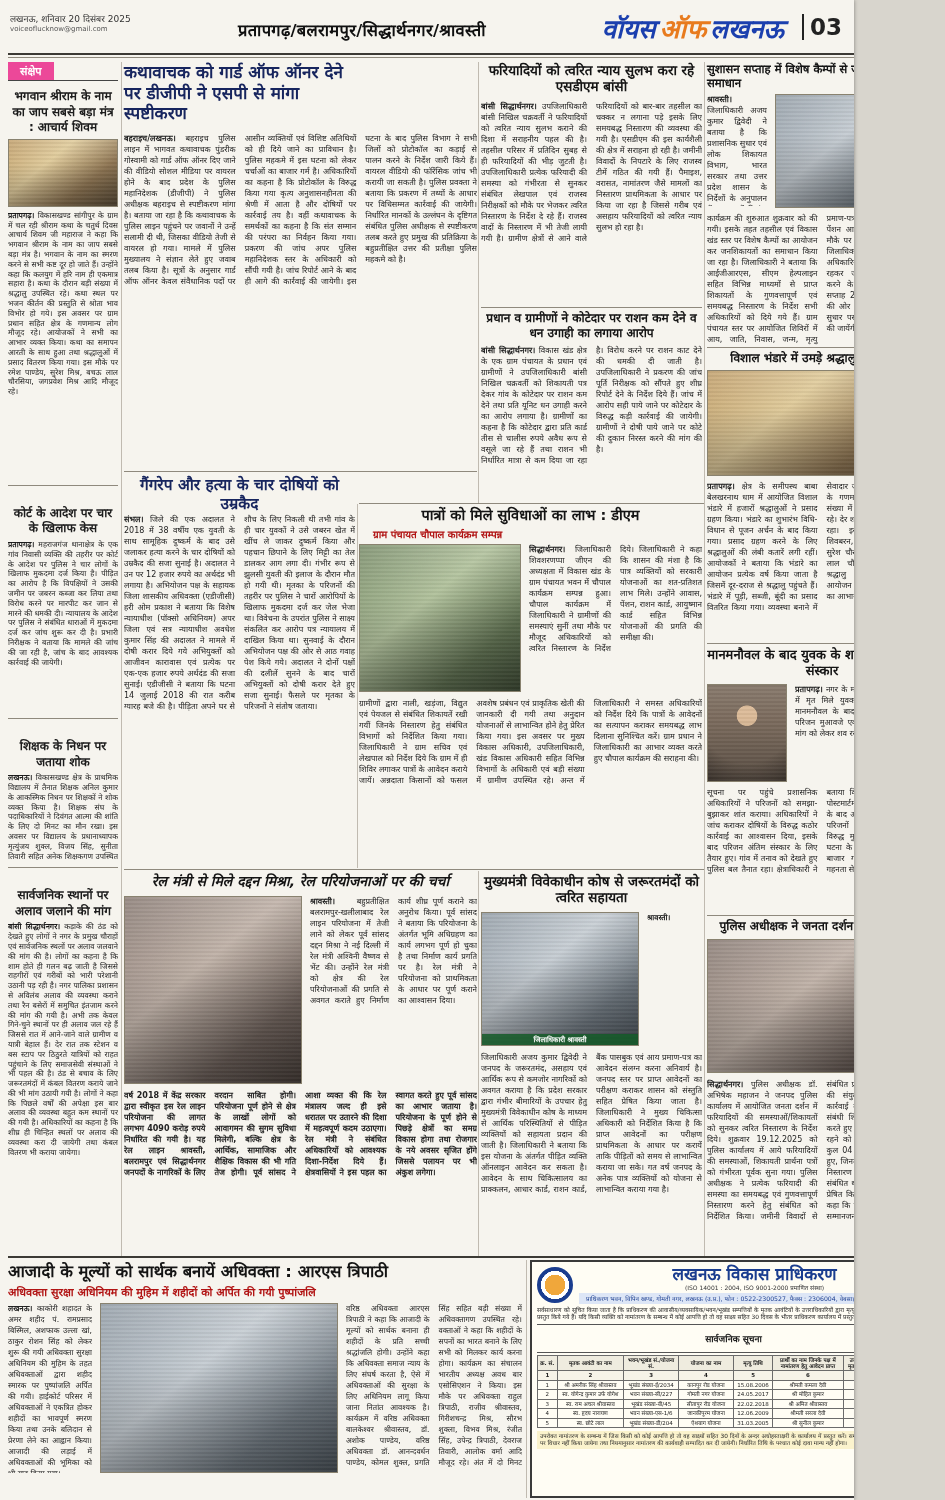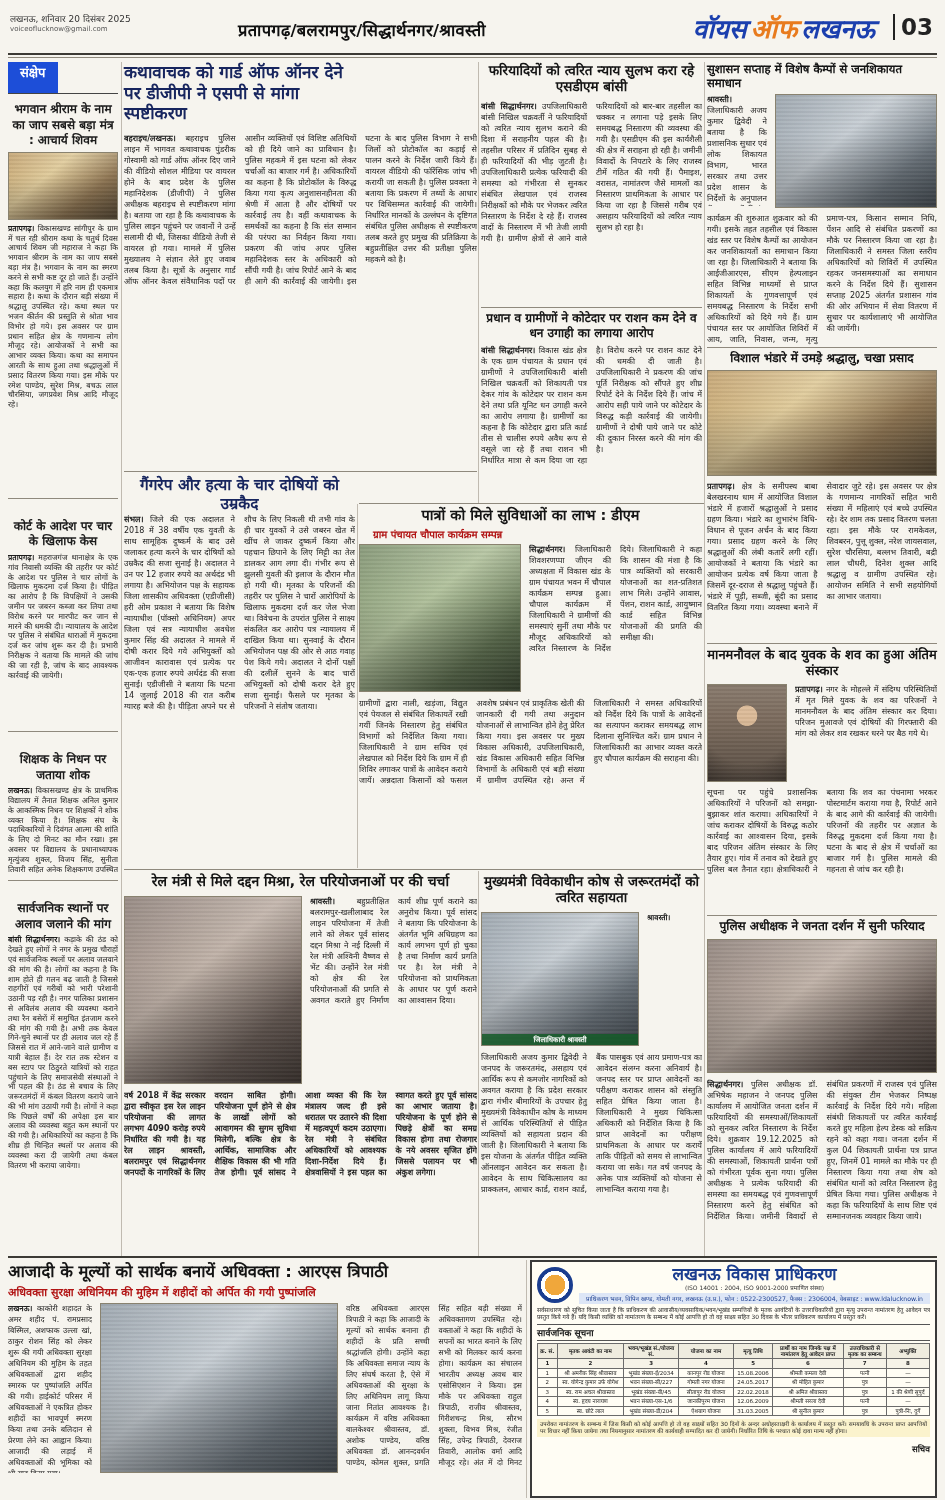--- a/index.html
+++ b/index.html
@@ -1,16 +1,16 @@
 <!DOCTYPE html>
 <html><head>
 <meta charset="utf-8">
 <style>
   html,body{margin:0;padding:0;background:#d8d5cd;}
-  .page{position:relative;width:945px;height:1500px;background:#f6f4ee;
+  .page{position:relative;width:854px;height:1500px;background:#f6f4ee;
         font-family:"DejaVu Sans",sans-serif;color:#1c1c1c;overflow:hidden;
         box-shadow:0 0 4px rgba(0,0,0,.4);}
   .abs{position:absolute;}
   
   .dl-small{font-size:9px;color:#333;}
   .email{font-size:7px;color:#555;}
   .regions{font-size:16.5px;font-weight:bold;color:#101010;letter-spacing:.3px;}
   .masthead{font-size:26px;font-weight:bold;font-style:italic;white-space:nowrap;}
   .mast-blue{color:#1b3fae;}
   .mast-orange{color:#e87b1e;padding:0 4px;}
@@ -40,36 +40,36 @@
   .ph-warm{background:linear-gradient(140deg,#c3a26f 0%,#e0cb9b 35%,#8d7452 70%,#5c4e39 100%);}
   .ph-cool{background:linear-gradient(140deg,#98a2ab 0%,#c6cdd3 40%,#6e777f 75%,#4b535a 100%);}
   .ph-green{background:linear-gradient(140deg,#7f9270 0%,#b2c29d 40%,#5e6f50 75%,#404d37 100%);}
   .ph-indoor{background:linear-gradient(140deg,#8f817a 0%,#c0b2a8 40%,#685c56 75%,#473e39 100%);}
   .ph-portrait{background:radial-gradient(circle at 50% 32%,#dcbb98 13%,#7c6c5e 14% 62%,#4b4139 100%);}
   .photo-label{position:absolute;left:0;right:0;bottom:0;background:rgba(20,90,40,.85);
      color:#fff;font-size:7px;font-weight:bold;text-align:center;padding:1px 0;z-index:2;}
   .row{display:flex;gap:8px;}
   
   .briefs{font-size:8px;}
-  .brief-tab{display:inline-block;background:#1d4ed8;color:#fff;font-size:13px;
-     font-weight:bold;padding:1px 12px 12px;}
+  .brief-tab{display:inline-block;background:#ec4899;color:#fff;font-size:11px;
+     font-weight:bold;padding:1px 12px 2px;}
   .brief-hl{font-size:12px;font-weight:bold;line-height:1.3;margin:8px 0 3px;text-align:center;}
   .brief-body{font-size:7.6px;line-height:9.8px;text-align:justify;overflow:hidden;margin:0;}
   .brief-sep{border-top:1px solid #8f897d;margin-top:6px;padding-top:12px;}
   
   .lda{border:2px solid #3a3a3a;background:#fffdf4;box-sizing:border-box;padding:4px 5px;}
   .lda-head{display:flex;align-items:center;gap:6px;}
   .lda-logo{width:32px;height:32px;border-radius:50%;border:2px solid #1a3d8f;
      background:radial-gradient(circle at 50% 50%,#f0a73b 0 45%,#fff 46% 62%,#1a3d8f 63% 100%);flex:0 0 auto;}
   .lda-title{font-size:17px;font-weight:bold;color:#1a3d8f;text-align:center;line-height:1.05;}
   .lda-iso{font-size:6px;color:#333;text-align:center;}
   .lda-addr{font-size:6.2px;color:#1a3d8f;background:#dde6f6;text-align:center;padding:1px 2px;margin-top:1px;}
   .lda-intro{font-size:5.9px;line-height:7.4px;text-align:justify;margin:3px 0 2px;color:#222;}
-  .lda-notice{font-size:9px;font-weight:bold;border-top:1px solid #555;
-     border-bottom:1px solid #555;padding:1px 0;margin:2px 0;}
+  .lda-notice{font-size:9px;font-weight:bold;text-align:center;border-top:1px solid #555;
+     border-bottom:1px solid #555;padding:7px 0;margin:2px 0;}
   table.lda-table{border-collapse:collapse;width:100%;table-layout:fixed;}
   .lda-table th,.lda-table td{border:1px solid #6b6b6b;font-size:5.5px;line-height:6.4px;
      padding:1px 1.5px;text-align:center;vertical-align:middle;font-weight:normal;word-wrap:break-word;}
   .lda-table thead th{background:#efecdf;font-weight:bold;}
   .lda-table .numrow td{background:#f6f3e8;font-weight:bold;}
   .lda-note{font-size:5.8px;line-height:7.2px;text-align:justify;background:#fbf3cd;
      padding:2px 3px;margin-top:3px;}
   .lda-sign{font-size:8.5px;font-weight:bold;text-align:right;margin-top:2px;}
 </style>
 </head>
@@ -192,21 +192,21 @@
     <div class="row" style="margin-top:5px;">
       <div class="photo ph-portrait" style="width:78px;height:96px;flex:0 0 auto;"></div>
       <div class="body" style="flex:1;height:96px;">
         <b class="dl">प्रतापगढ़।</b> <span>नगर के मोहल्ले में संदिग्ध परिस्थितियों में मृत मिले युवक के शव का परिजनों ने मानमनौवल के बाद अंतिम संस्कार कर दिया। परिजन मुआवजे एवं दोषियों की गिरफ्तारी की मांग को लेकर शव रखकर धरने पर बैठ गये थे।</span>
       </div>
     </div>
     <div class="body cols-2" style="height:118px;margin-top:5px;">सूचना पर पहुंचे प्रशासनिक अधिकारियों ने परिजनों को समझा-बुझाकर शांत कराया। अधिकारियों ने जांच कराकर दोषियों के विरुद्ध कठोर कार्रवाई का आश्वासन दिया, इसके बाद परिजन अंतिम संस्कार के लिए तैयार हुए। गांव में तनाव को देखते हुए पुलिस बल तैनात रहा। क्षेत्राधिकारी ने बताया कि शव का पंचनामा भरकर पोस्टमार्टम कराया गया है, रिपोर्ट आने के बाद आगे की कार्रवाई की जायेगी। परिजनों की तहरीर पर अज्ञात के विरुद्ध मुकदमा दर्ज किया गया है। घटना के बाद से क्षेत्र में चर्चाओं का बाजार गर्म है। पुलिस मामले की गहनता से जांच कर रही है।</div>
   </section>
 
   <section class="abs" style="left:124px;top:873px;width:353px;height:382px;">
-    <h2 class="hl hl-center" style="font-size:14px;">रेल मंत्री से मिले दद्दन मिश्रा, रेल परियोजनाओं पर की चर्चा</h2>
+    <h2 class="hl hl-center" style="font-size:14px;font-style:italic;">रेल मंत्री से मिले दद्दन मिश्रा, रेल परियोजनाओं पर की चर्चा</h2>
     <div class="row" style="margin-top:6px;">
       <div class="photo ph-indoor" style="width:176px;height:186px;flex:0 0 auto;"></div>
       <div class="body cols-2" style="flex:1;height:186px;">
         <b class="dl">श्रावस्ती।</b> <span>बहुप्रतीक्षित बलरामपुर-खलीलाबाद रेल लाइन परियोजना में तेजी लाने को लेकर पूर्व सांसद दद्दन मिश्रा ने नई दिल्ली में रेल मंत्री अश्विनी वैष्णव से भेंट की। उन्होंने रेल मंत्री को क्षेत्र की रेल परियोजनाओं की प्रगति से अवगत कराते हुए निर्माण कार्य शीघ्र पूर्ण कराने का अनुरोध किया। पूर्व सांसद ने बताया कि परियोजना के अंतर्गत भूमि अधिग्रहण का कार्य लगभग पूर्ण हो चुका है तथा निर्माण कार्य प्रगति पर है। रेल मंत्री ने परियोजना को प्राथमिकता के आधार पर पूर्ण कराने का आश्वासन दिया।</span>
       </div>
     </div>
     <div class="body cols-4" style="height:160px;margin-top:6px;">वर्ष 2018 में केंद्र सरकार द्वारा स्वीकृत इस रेल लाइन परियोजना की लागत लगभग 4090 करोड़ रुपये निर्धारित की गयी है। यह रेल लाइन श्रावस्ती, बलरामपुर एवं सिद्धार्थनगर जनपदों के नागरिकों के लिए वरदान साबित होगी। परियोजना पूर्ण होने से क्षेत्र के लाखों लोगों को आवागमन की सुगम सुविधा मिलेगी, बल्कि क्षेत्र के आर्थिक, सामाजिक और शैक्षिक विकास की भी गति तेज होगी। पूर्व सांसद ने आशा व्यक्त की कि रेल मंत्रालय जल्द ही इसे धरातल पर उतारने की दिशा में महत्वपूर्ण कदम उठाएगा। रेल मंत्री ने संबंधित अधिकारियों को आवश्यक दिशा-निर्देश दिये हैं। क्षेत्रवासियों ने इस पहल का स्वागत करते हुए पूर्व सांसद का आभार जताया है। परियोजना के पूर्ण होने से पिछड़े क्षेत्रों का समग्र विकास होगा तथा रोजगार के नये अवसर सृजित होंगे जिससे पलायन पर भी अंकुश लगेगा।</div>
   </section>
 
   <section class="abs" style="left:481px;top:873px;width:221px;height:382px;">

